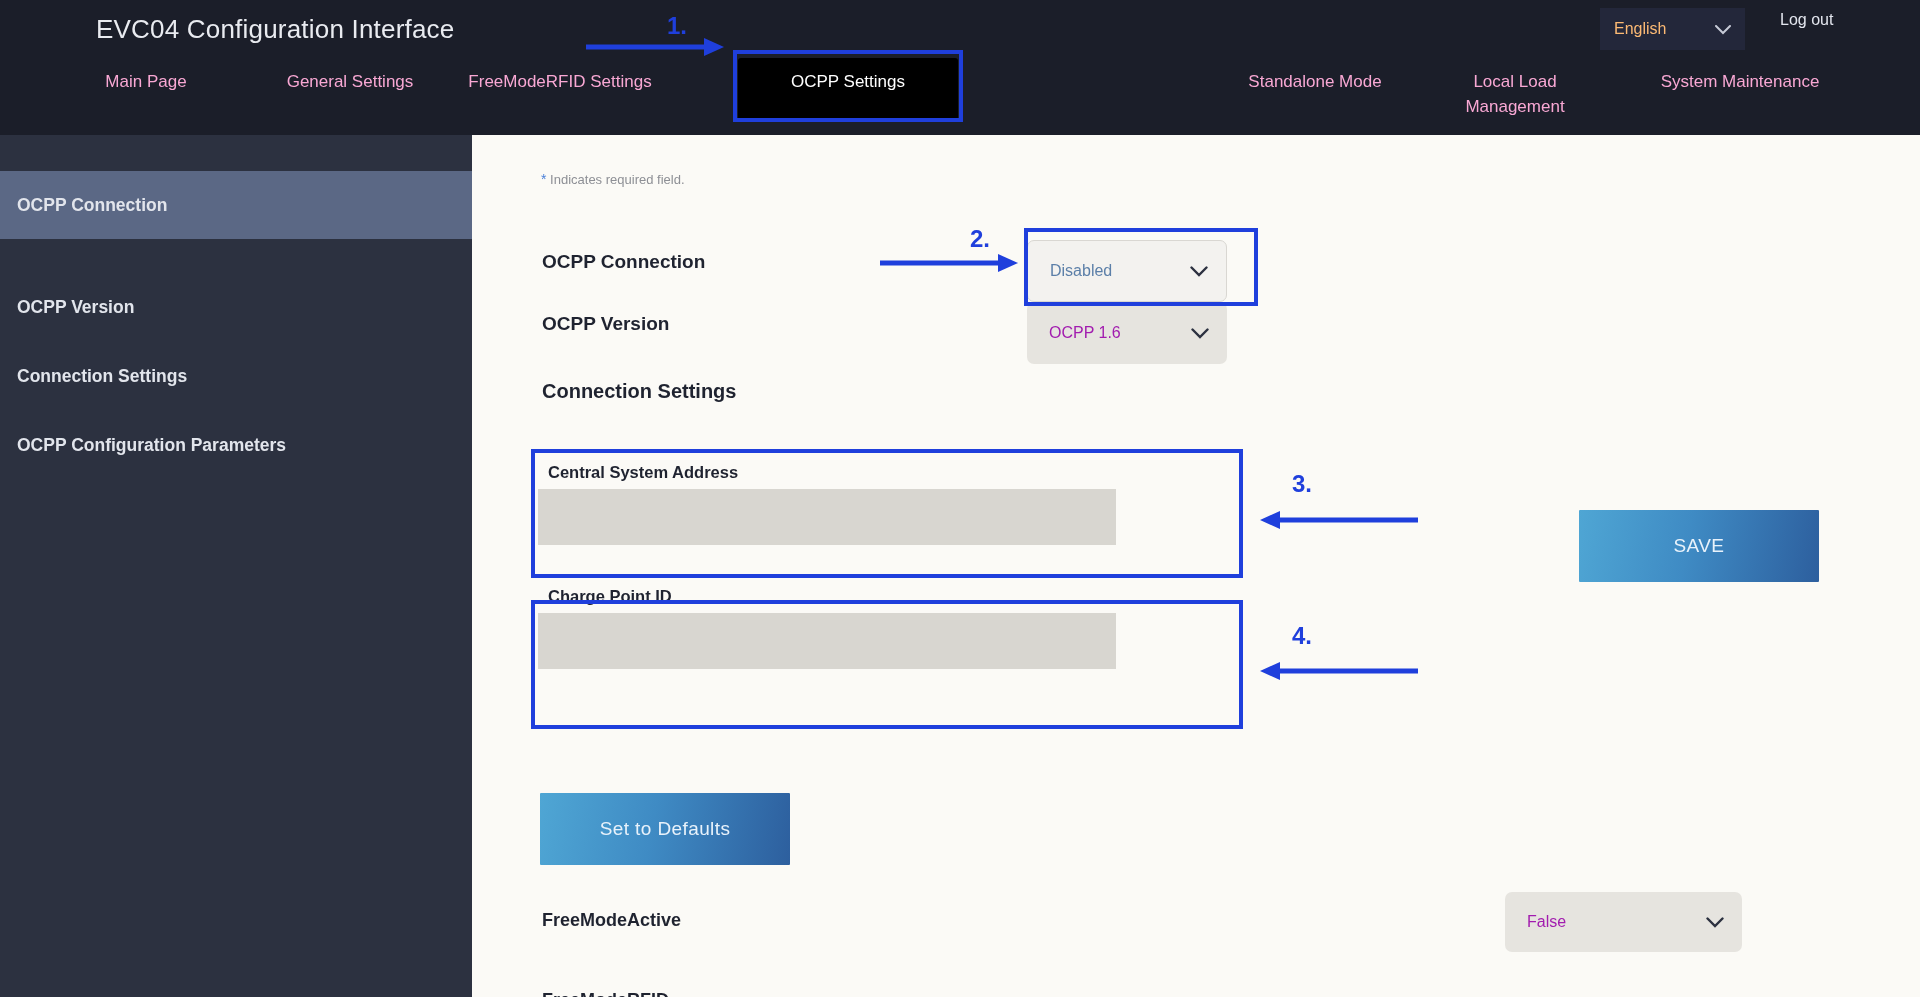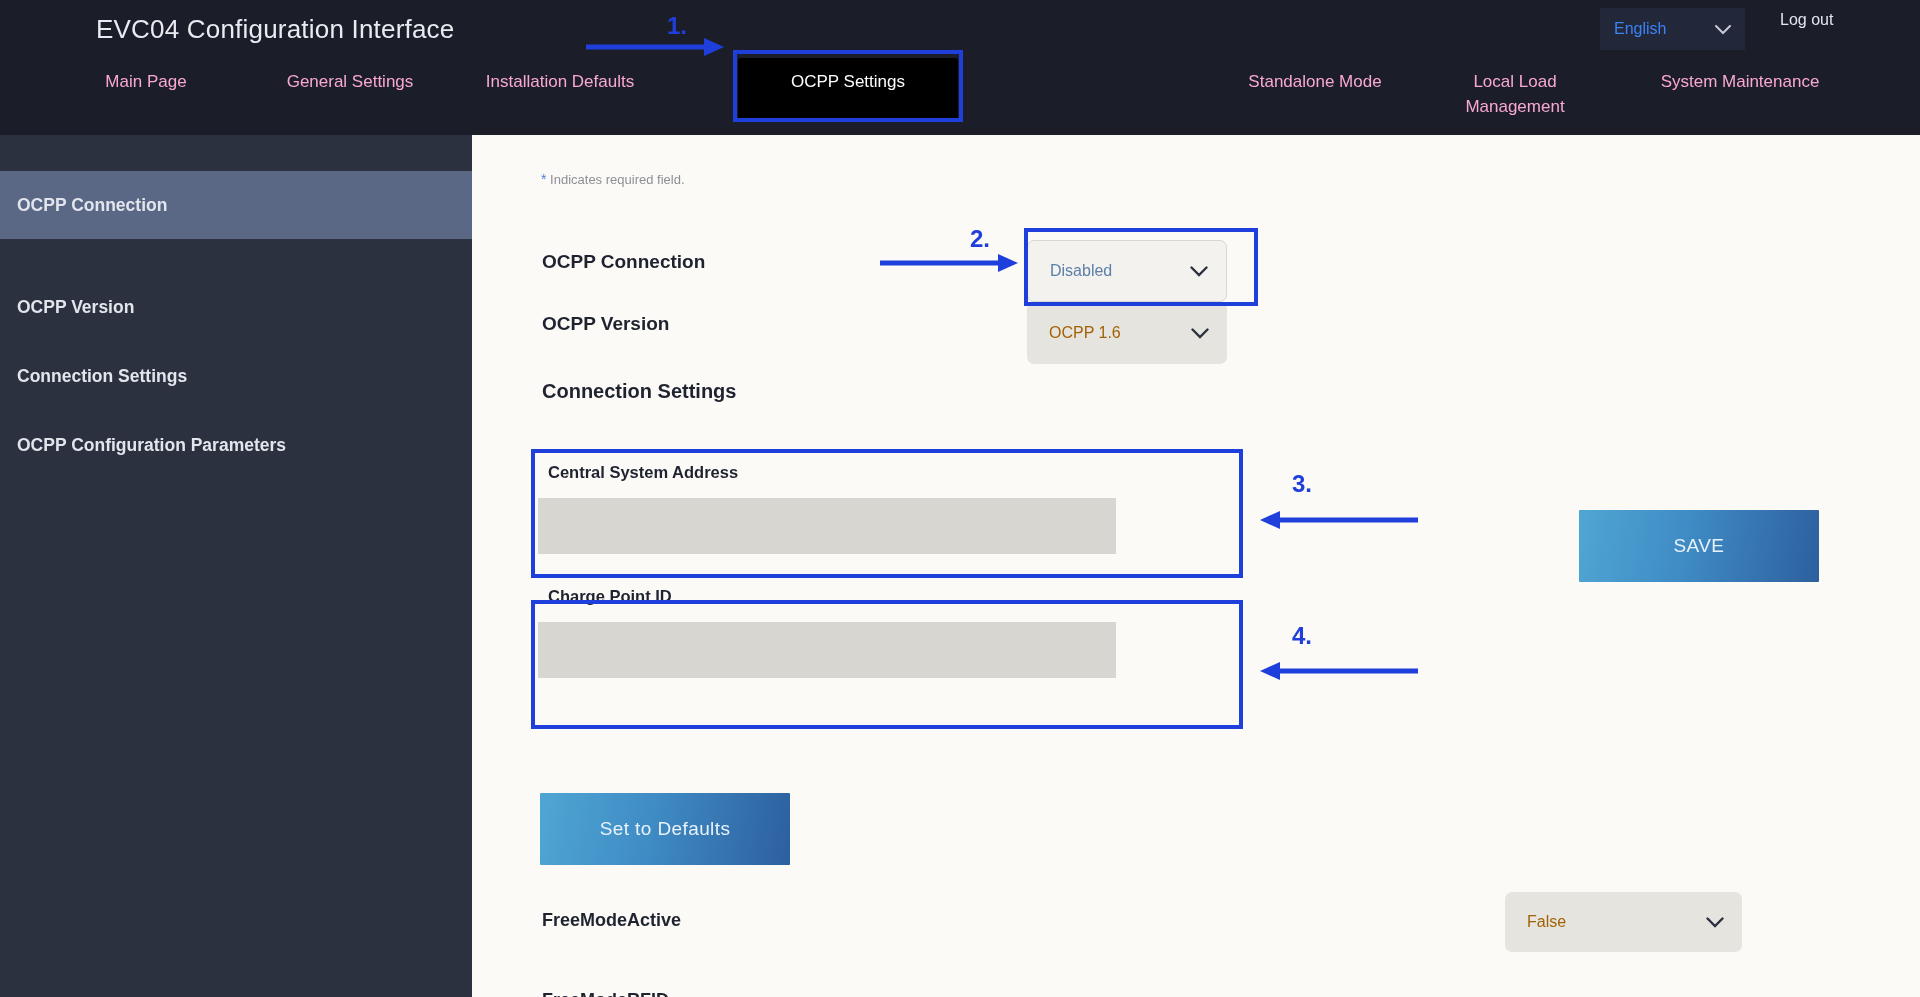--- a/index.html
+++ b/index.html
@@ -19,21 +19,21 @@
   .app-title {
     position: absolute; left: 96px; top: 14px;
     font-size: 26px; color: #e9ebf0; font-weight: 400; letter-spacing: .2px;
   }
   .lang-box {
     position: absolute; left: 1600px; top: 8px; width: 145px; height: 42px;
     background: #23273a;
     display: flex; align-items: center; justify-content: space-between;
     padding: 0 14px;
   }
-  .lang-label { font-size: 16px; color: #3b82f6; }
+  .lang-label { font-size: 16px; color: #fdba74; }
   .chev-hdr { color: #c6cad6; font-size: 15px; line-height: 1; }
   .logout {
     position: absolute; left: 1780px; top: 11px;
     font-size: 16px; color: #e3e6ee; white-space: nowrap;
   }
   .navbar {
     position: absolute; left: 0; top: 58px; width: 1920px; height: 77px;
   }
   .navitem {
     position: absolute; top: 0; height: 62px;
@@ -77,27 +77,27 @@
     position: absolute; font-size: 20px; font-weight: bold; color: #1f2330;
   }
 
   .select-box {
     position: absolute; height: 62px; border-radius: 7px;
     display: flex; align-items: center; justify-content: space-between;
     padding: 0 18px 0 22px;
     font-size: 16px;
   }
   .select-box.enabled { background: #f3f2ef; border: 1px solid #d9d7d2; color: #5b7fa8; }
-  .select-box.disabled { background: #e6e4df; color: #a16207; text-align: right; }
+  .select-box.disabled { background: #e6e4df; color: #a21caf; text-align: right; }
   .chev { font-size: 18px; color: #2c3140; font-weight: bold; line-height: 1; }
 
   .field-wrap { position: absolute; }
   .field-label {
     font-size: 16.5px; font-weight: bold; color: #1f2330;
-    padding: 12px 0 16px 10px;
+    padding: 12px 0 7px 10px;
   }
   .field-input {
     height: 56px; background: #d8d6d0; border: none; width: 100%;
     display: block;
   }
 
   .btn-grad {
     position: absolute; border-radius: 1px; border: none;
     background: linear-gradient(100deg, #4fa6d4 0%, #3f8bc4 45%, #2d5f9e 100%);
     color: #e8f2fb; font-size: 19px; letter-spacing: .4px;
@@ -129,21 +129,21 @@
             <path d="M1 1 L8 8 L15 1" stroke="#c6cad6" stroke-width="2" fill="none" stroke-linecap="round"></path>
           </svg>
       </span>
     </div>
 
     <div class="logout">Log out</div>
 
     <div class="navbar">
       <div class="navitem" style="left:66px;  width:160px;">Main Page</div>
       <div class="navitem" style="left:250px; width:200px;">General Settings</div>
-      <div class="navitem" style="left:450px; width:220px;">Installation Defaults</div>
+      <div class="navitem" style="left:450px; width:220px;">FreeModeRFID Settings</div>
       <div class="navitem active" style="left:738px; width:220px; height:62px;">OCPP Settings</div>
       <div class="navitem" style="left:1210px;width:210px;">Standalone Mode</div>
       <div class="navitem" style="left:1430px;width:170px;">Local Load Management</div>
       <div class="navitem" style="left:1620px;width:240px;">System Maintenance</div>
     </div>
   </div>
 
   <div class="sidebar">
     <div class="side-item active" style="top:36px;">OCPP Connection</div>
     <div class="side-item" style="top:138px;">OCPP Version</div>

